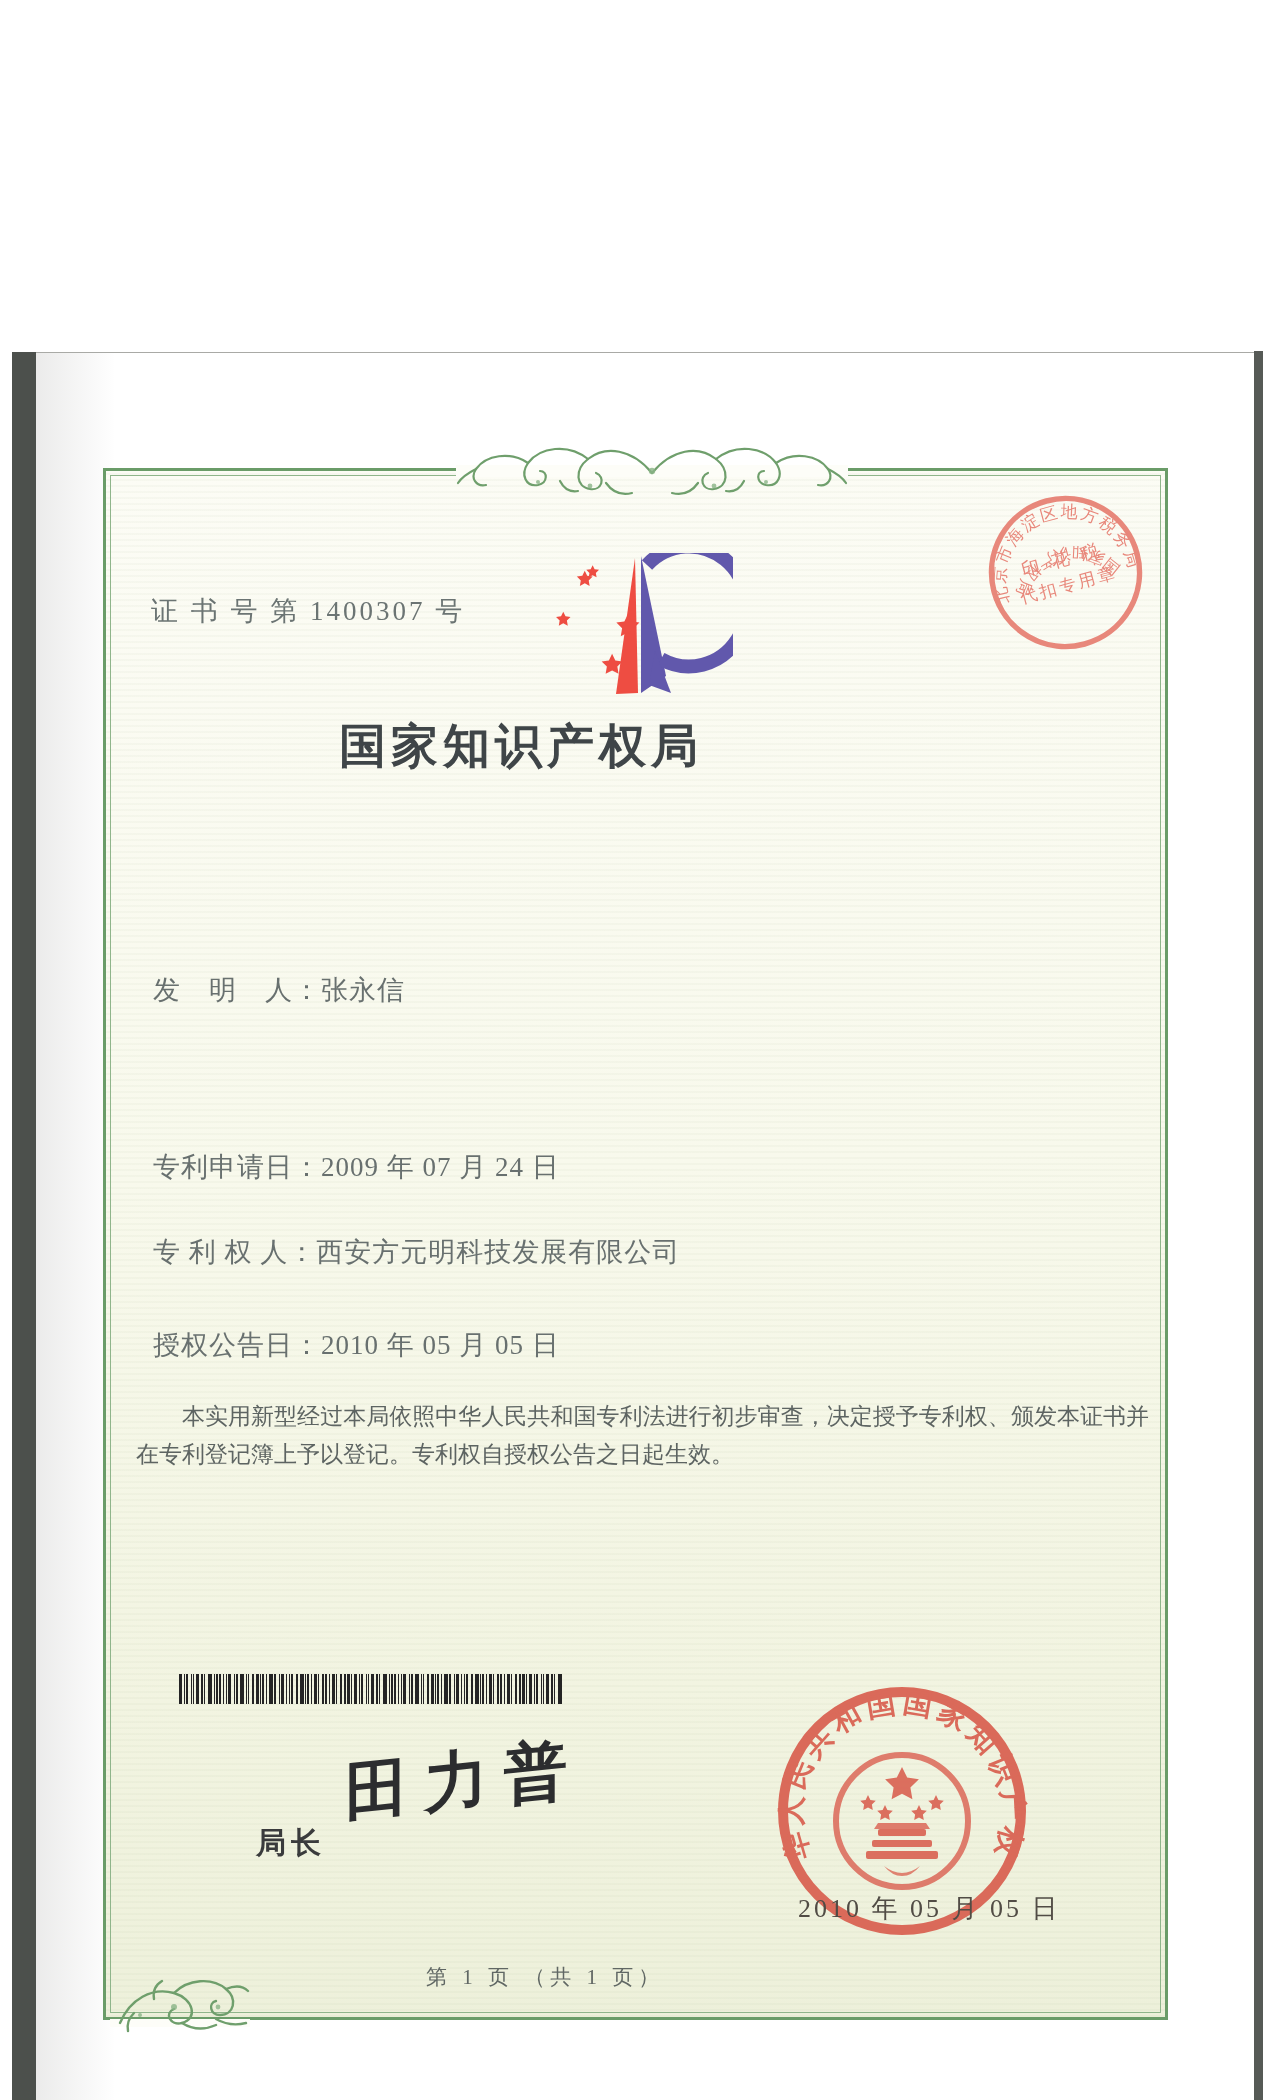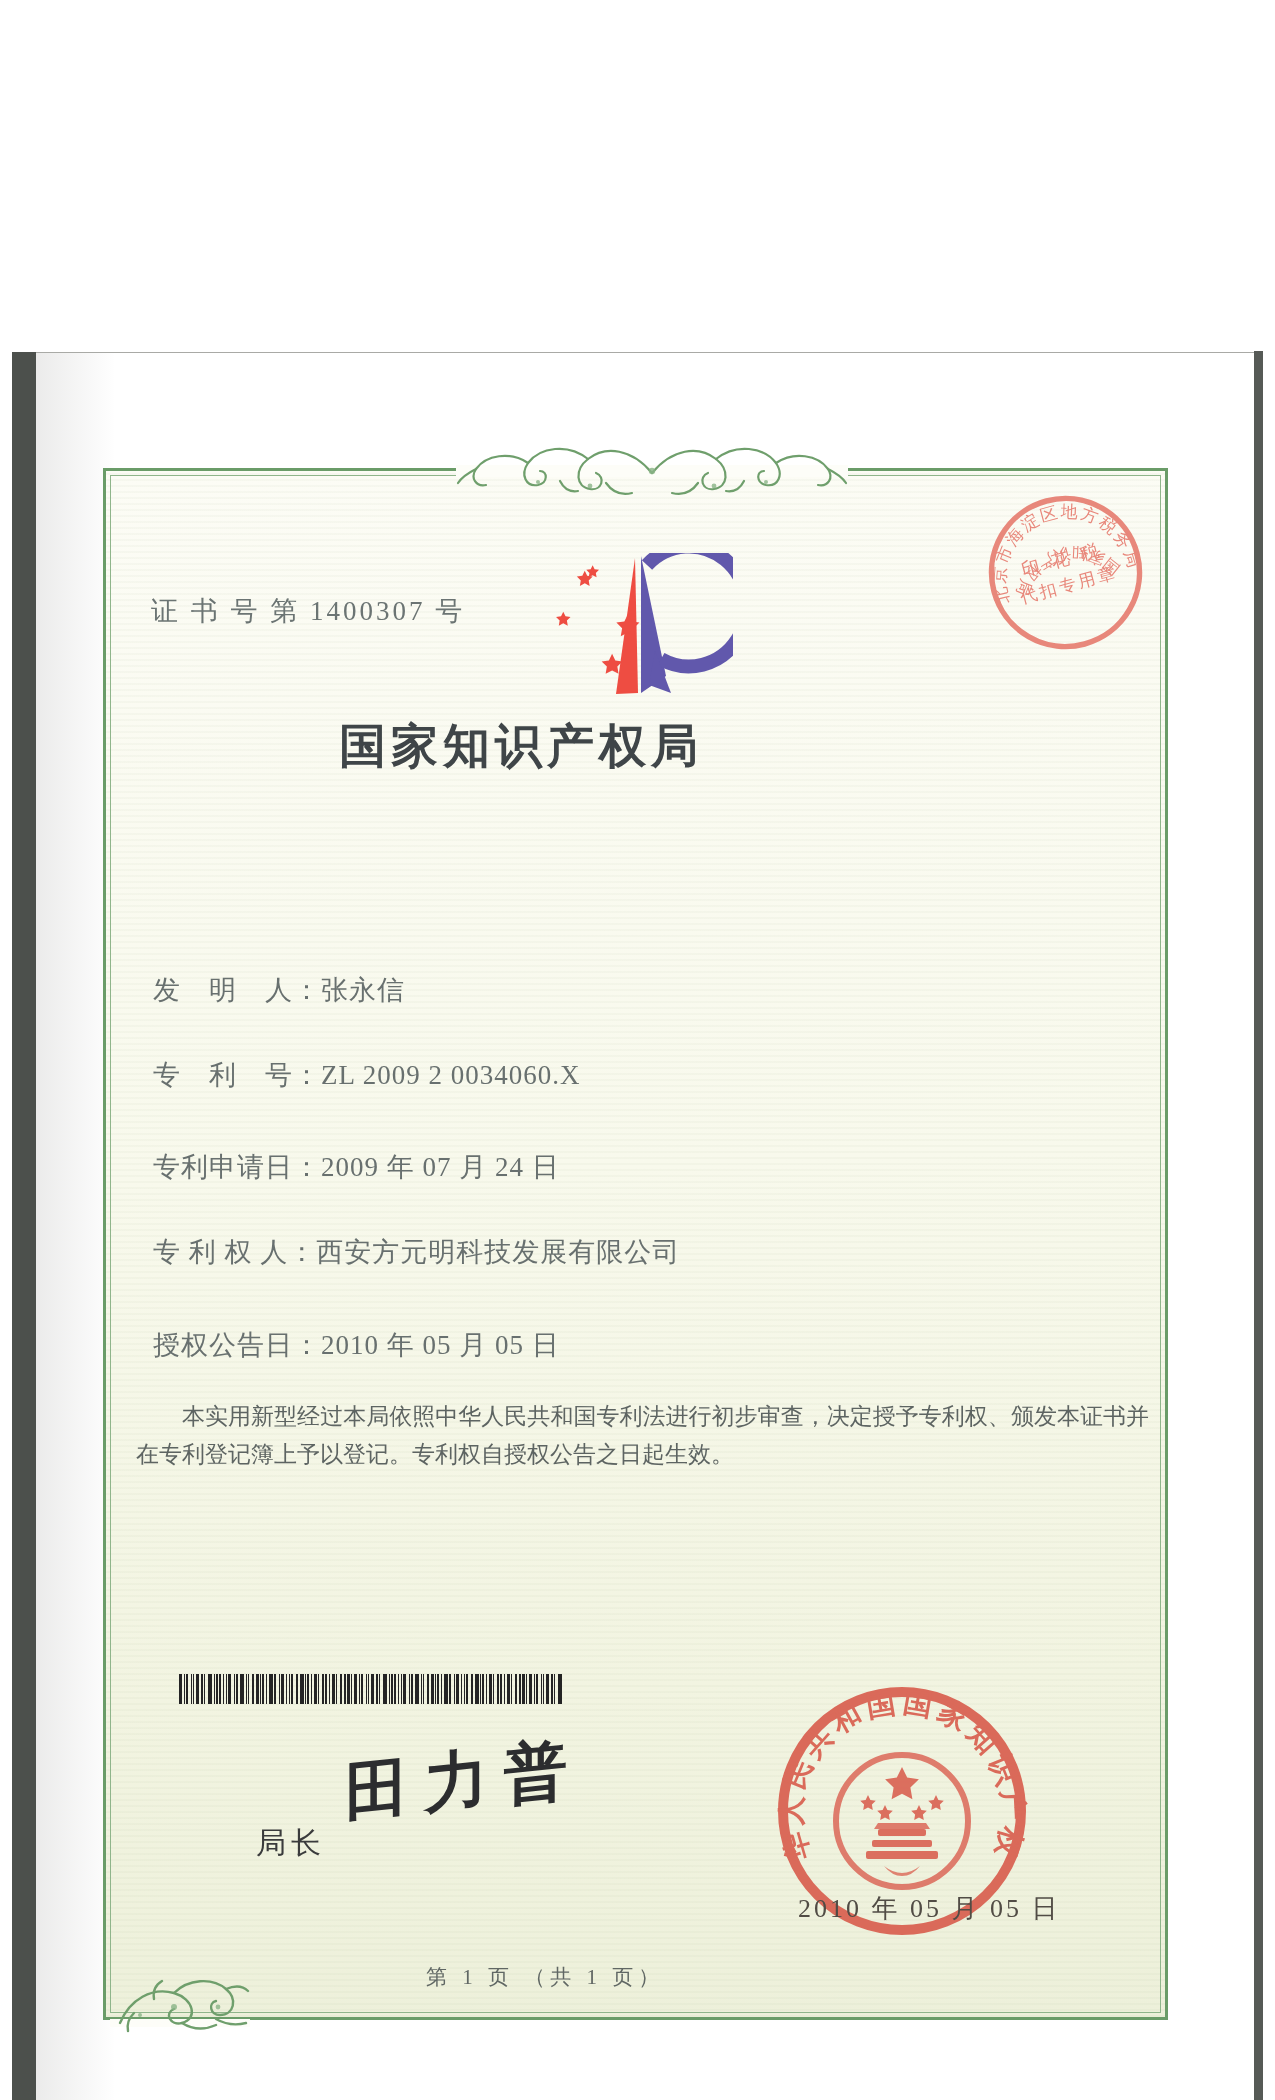--- a/index.html
+++ b/index.html
@@ -21,21 +21,21 @@
   .logo{position:absolute;left:437px;top:82px;width:190px;height:155px;}
   .title{position:absolute;left:130px;top:244px;width:570px;text-align:center;
          font-size:47px;font-weight:bold;letter-spacing:5px;color:#3f4548;}
   .field{position:absolute;left:47px;font-size:27px;color:#68706f;letter-spacing:1px;white-space:nowrap;}
   .f0{top:410px}.f1{top:501px}.f2{top:586px}.f3{top:678px}.f4{top:763px}.f5{top:856px}
   .body-text{position:absolute;left:30px;top:927px;width:1013px;font-size:23px;line-height:38px;
          color:#5d6462;text-align:justify;}
   .body-text p{margin:0;text-indent:2em;}
   .barcode{position:absolute;left:72px;top:1203px;width:388px;height:30px;}
   .director{position:absolute;left:150px;top:1352px;font-size:30px;color:#3a3b3c;letter-spacing:5px;
-         font-family:"Liberation Sans","DejaVu Sans",sans-serif;}
+         font-family:"Liberation Sans","DejaVu Sans",sans-serif;font-weight:bold;}
   .signature{position:absolute;left:238px;top:1266px;font-size:64px;font-weight:bold;color:#2c2d2f;
          letter-spacing:16px;transform:rotate(-6deg) skewX(-6deg);white-space:nowrap;}
   .seal{position:absolute;left:668px;top:1212px;width:256px;height:256px;opacity:0.92;}
   .seal-date{position:absolute;left:692px;top:1420px;font-size:26px;color:#514c45;letter-spacing:3px;white-space:nowrap;}
   .tax-stamp{position:absolute;left:872px;top:14px;width:175px;height:175px;transform:rotate(-15deg);opacity:0.85;}
   .footer{position:absolute;left:320px;top:1492px;width:320px;text-align:left;
          font-size:21px;color:#606764;letter-spacing:5px;}
   .orn-top{position:absolute;left:350px;top:-42px;width:392px;height:82px;}
   .orn-bl{position:absolute;left:4px;top:1498px;width:140px;height:68px;}
 </style>
@@ -118,21 +118,20 @@
         <textPath href="#taxTop" startOffset="50%" text-anchor="middle">北京市海淀区地方税务局</textPath>
       </text>
       <text font-size="16" fill="#e57467" letter-spacing="3" font-family="Liberation Serif,serif">
         <textPath href="#taxBottom" startOffset="50%" text-anchor="middle">国家知识产权局</textPath>
       </text>
       <text x="87.5" y="80" font-size="18" fill="#e57467" letter-spacing="4" text-anchor="middle">印 花 税</text>
       <text x="87.5" y="106" font-size="17" fill="#e57467" letter-spacing="3" text-anchor="middle">代扣专用章</text>
     </svg>
 
     <div class="field f1"><span>发　明　人：</span><span>张永信</span></div>
-    <div class="field f2"><span>专　利　号：</span><span>ZL 2009 2 0034060.X</span></div>
     <div class="field f3"><span>专利申请日：</span><span>2009 年 07 月 24 日</span></div>
     <div class="field f4"><span>专 利 权 人：</span><span>西安方元明科技发展有限公司</span></div>
     <div class="field f5"><span>授权公告日：</span><span>2010 年 05 月 05 日</span></div>
 
     <div class="body-text">
       <p>本实用新型经过本局依照中华人民共和国专利法进行初步审查，决定授予专利权、颁发本证书并在专利登记簿上予以登记。专利权自授权公告之日起生效。</p>
     </div>
 
     <svg id="barcode-svg" class="barcode" viewBox="0 0 388 30" preserveAspectRatio="none">
         <rect x="1" y="0" width="3" height="30" fill="#242424"></rect>

